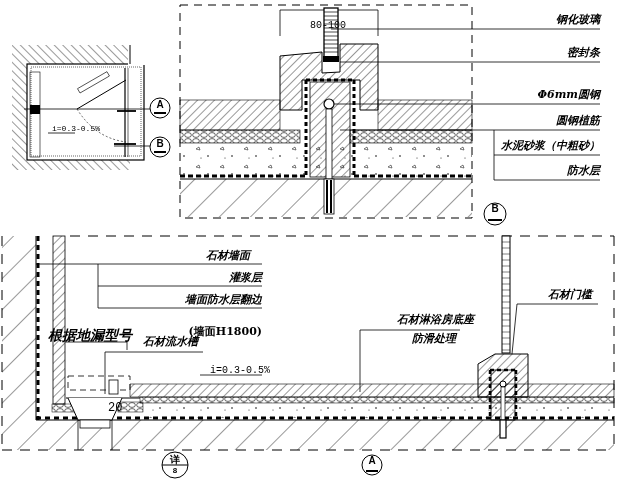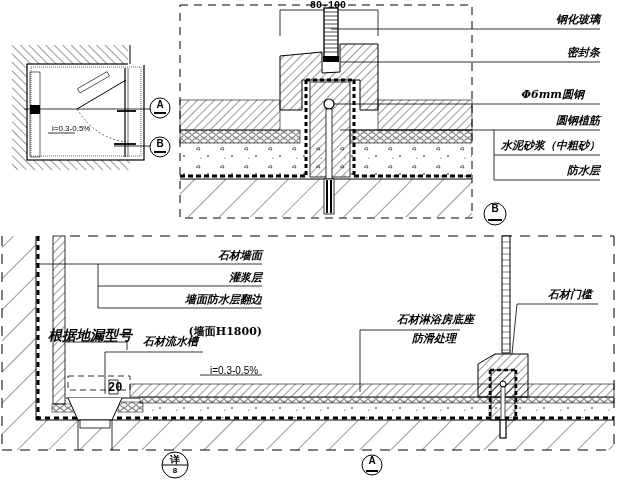--- a/index.html
+++ b/index.html
@@ -1,21 +1,21 @@
 <!DOCTYPE html>
 <html><head>
 <meta charset="utf-8">
 <style>
   html, body { margin:0; padding:0; background:#ffffff; }
   body { width:632px; height:481px; position:relative; overflow:hidden; font-family:"DejaVu Sans", sans-serif; }
   svg { position:absolute; left:0; top:0; }
   .lbl { position:absolute; font-family:"DejaVu Serif", serif; font-weight:bold; font-style:italic; font-size:11px; color:#000; white-space:nowrap; line-height:12px; }
   .lbl.r { text-align:right; }
-  .dim { position:absolute; font-family:"Liberation Mono", monospace; font-size:10px; font-weight:bold; color:#000; white-space:nowrap; }
-  .slope { position:absolute; font-family:Liberation Sans, sans-serif; font-size:10px; color:#000; white-space:nowrap; }
+  .dim { position:absolute; font-family:"Liberation Mono", monospace; font-size:10px; font-weight:normal; color:#000; white-space:nowrap;margin-top:20px; }
+  .slope { position:absolute; font-family:Liberation Mono, monospace; font-size:10px; color:#000; white-space:nowrap; }
   .mk { position:absolute; font-family:"Liberation Sans", sans-serif; font-weight:bold; font-size:10px; color:#000; text-align:center; }
 </style>
 </head>
 <body>
 
 <svg width="632" height="481" viewBox="0 0 632 481">
   <defs>
     <pattern id="hatch" width="6" height="6" patternUnits="userSpaceOnUse" patternTransform="rotate(45)">
       <line x1="0" y1="0" x2="0" y2="6" stroke="#000" stroke-width="0.8"></line>
     </pattern>
@@ -195,31 +195,31 @@
     <circle cx="175" cy="465" r="13" fill="#fff" stroke="#000"></circle>
     <line x1="162" y1="465" x2="188" y2="465" stroke="#000" stroke-width="1"></line>
     <circle cx="372" cy="465" r="10" fill="#fff" stroke="#000"></circle>
     <line x1="366" y1="471" x2="378" y2="471" stroke="#000" stroke-width="2"></line>
   </g>
 </svg>
 
 <div class="dim" style="left:310px;top:0px;">80-100</div>
 <div class="lbl r" style="left:520px;top:14px;width:80px;">钢化玻璃</div>
 <div class="lbl r" style="left:520px;top:47px;width:80px;">密封条</div>
-<div class="lbl r" style="left:494px;top:89px;width:90px;">Φ6mm圆钢</div>
+<div class="lbl r" style="left:510px;top:89px;width:90px;">Φ6mm圆钢</div>
 <div class="lbl r" style="left:520px;top:115px;width:80px;">圆钢植筋</div>
 <div class="lbl r" style="left:496px;top:140px;width:104px;">水泥砂浆（中粗砂）</div>
 <div class="lbl r" style="left:520px;top:165px;width:80px;">防水层</div>
 <div class="mk" style="left:489px;top:203px;width:12px;">B</div>
 
 <div class="slope" style="left:52px;top:124px;font-size:8px;">i=0.3-0.5%</div>
 <div class="mk" style="left:154px;top:99px;width:12px;">A</div>
 <div class="mk" style="left:154px;top:138px;width:12px;">B</div>
 
-<div class="lbl r" style="left:170px;top:250px;width:92px;">石材墙面</div>
+<div class="lbl r" style="left:158px;top:250px;width:92px;">石材墙面</div>
 <div class="lbl r" style="left:170px;top:272px;width:92px;">灌浆层</div>
 <div class="lbl r" style="left:150px;top:294px;width:112px;">墙面防水层翻边</div>
 <div class="lbl r" style="left:150px;top:310px;width:112px;font-style:normal;margin-top:16px;">(墙面H1800)</div>
 <div class="lbl" style="left:48px;top:329px;font-size:14px;">根据地漏型号</div>
 <div class="lbl" style="left:143px;top:336px;">石材流水槽</div>
 <div class="dim" style="left:108px;top:381px;font-size:12px;">20</div>
 <div class="slope" style="left:210px;top:365px;">i=0.3-0.5%</div>
 <div class="lbl" style="left:372px;top:314px;margin-left:25px;">石材淋浴房底座</div>
 <div class="lbl" style="left:412px;top:333px;">防滑处理</div>
 <div class="lbl" style="left:548px;top:289px;">石材门槛</div>

